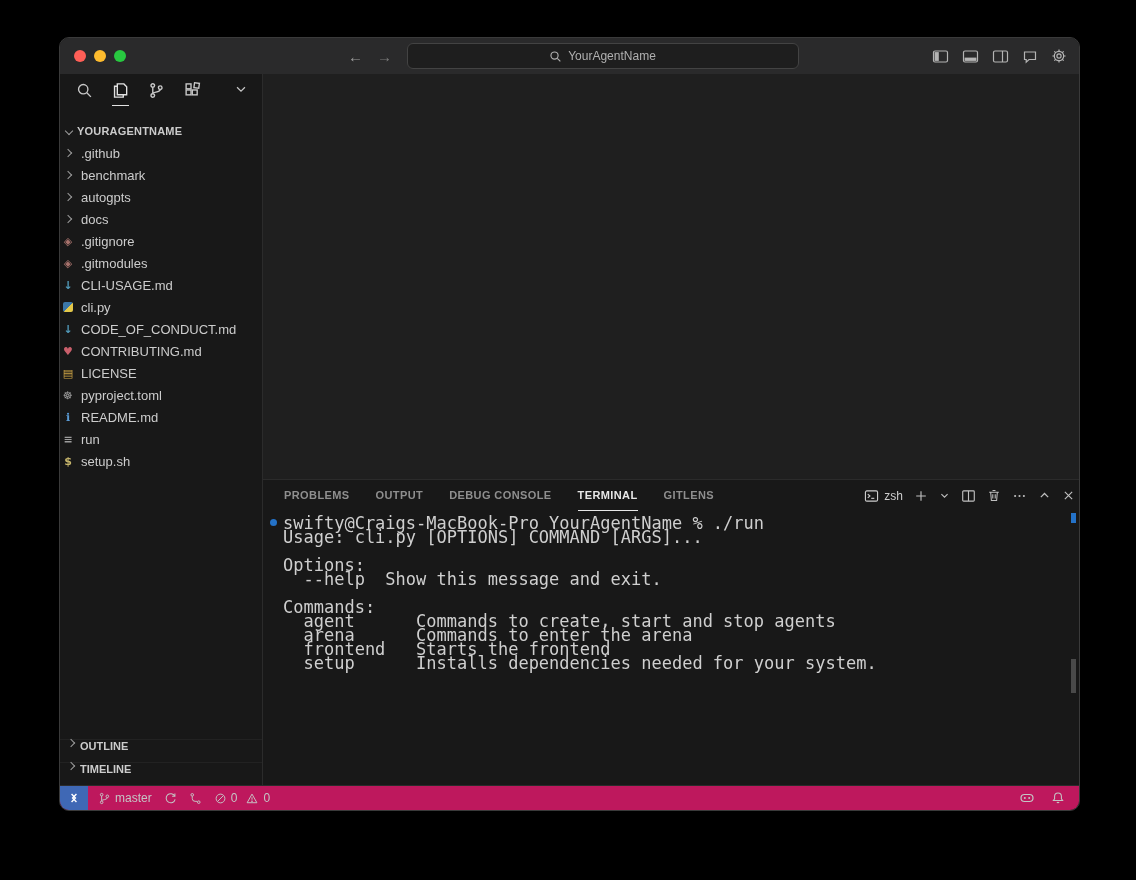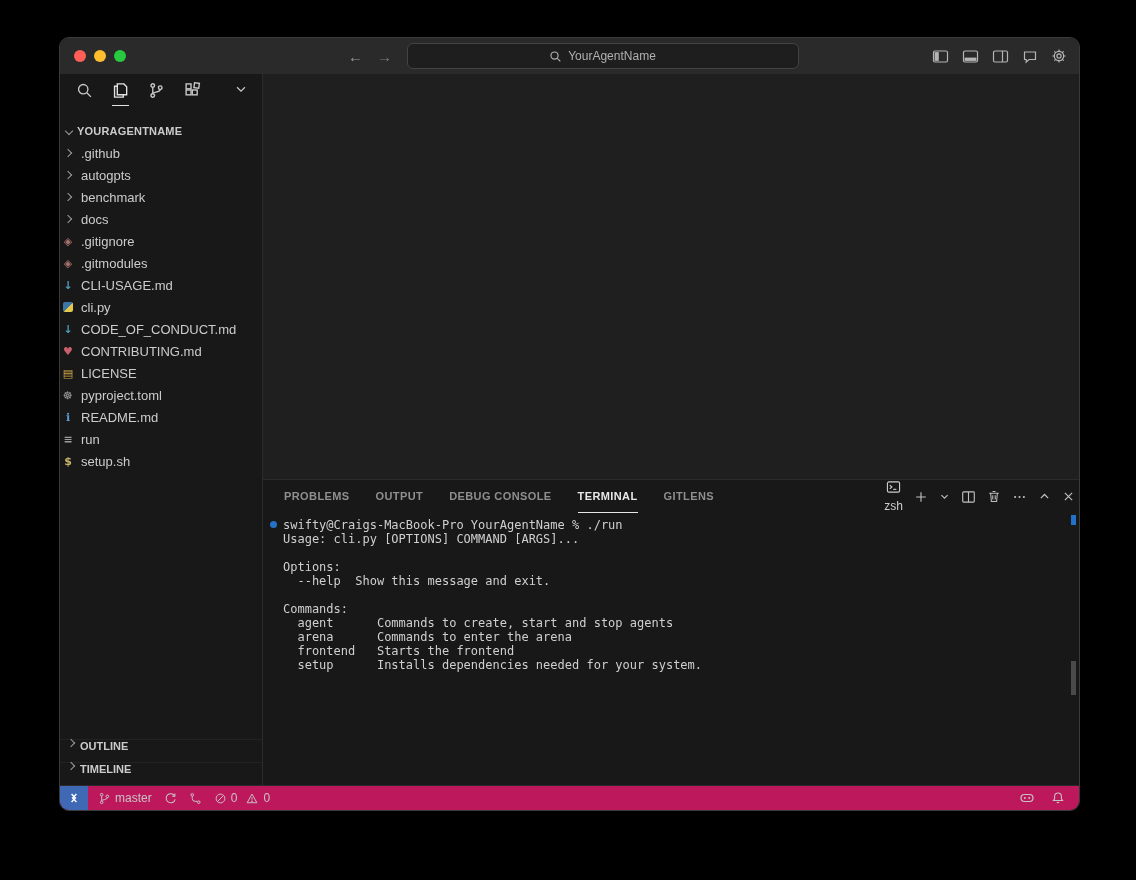--- a/index.html
+++ b/index.html
@@ -43,24 +43,24 @@
   
   .editcol{flex:1;display:flex;flex-direction:column;min-width:0;background:#1f1f1f;}
   .editor{flex:1;background:#1f1f1f;}
   .panel{flex:0 0 305px;background:#181818;border-top:1px solid #2b2b2b;display:flex;flex-direction:column;min-height:0;}
   .panel-header{flex:0 0 31px;display:flex;align-items:stretch;justify-content:space-between;padding:0 4px 0 21px;}
   .panel-tabs{display:flex;gap:26px;}
   .panel-tab{display:flex;align-items:center;font-size:11px;font-weight:600;letter-spacing:.4px;color:#8f8f8f;
     border-bottom:1px solid transparent;cursor:default;}
   .panel-tab.active{color:#e7e7e7;border-bottom-color:#e7e7e7;}
   .panel-actions{display:flex;align-items:center;gap:11px;color:#c0c0c0;}
-  .zsh-chip{display:flex;align-items:center;gap:5px;font-size:12px;color:#cccccc;flex-direction:column;}
+  .zsh-chip{display:flex;align-items:center;gap:5px;font-size:12px;color:#cccccc;}
   
   .terminal{flex:1;position:relative;padding-top:5px;font-family:"DejaVu Sans Mono","Liberation Mono",monospace;
-    font-size:12px;color:#cfcfcf;cursor:text;overflow:hidden;}
+    font-size:17px;color:#cfcfcf;cursor:text;overflow:hidden;}
   .term-line{height:14px;line-height:14px;white-space:pre;padding-left:20px;position:relative;}
   .deco{position:absolute;left:7px;top:3px;width:7px;height:7px;border-radius:50%;}
   .deco.command{background:#2472c8;}
   .deco.prompt{border:1px solid #8a8a8a;width:6px;height:6px;}
   .cursor{display:inline-block;width:7px;height:12px;background:#c9c9c9;vertical-align:-2px;}
   .term-scroll-accent{position:absolute;right:3px;top:2px;width:5px;height:10px;background:#2472c8;}
   .term-scroll-thumb{position:absolute;right:3px;top:148px;width:5px;height:34px;background:#4a4a4a;}
   
   .statusbar{flex:0 0 24px;background:#be185d;border-top:1px solid #2b2b2b;display:flex;align-items:center;
     font-size:12px;color:#c5c5c5;}
@@ -174,27 +174,27 @@
             <div class="file-row">
               <span class="file-icon">
                 <span class="chev chev-right"></span>
               </span>
               <span class="file-label">.github</span>
             </div>
             <div class="file-row">
               <span class="file-icon">
                 <span class="chev chev-right"></span>
               </span>
-              <span class="file-label">autogpts</span>
+              <span class="file-label">benchmark</span>
             </div>
             <div class="file-row">
               <span class="file-icon">
                 <span class="chev chev-right"></span>
               </span>
-              <span class="file-label">benchmark</span>
+              <span class="file-label">autogpts</span>
             </div>
             <div class="file-row">
               <span class="file-icon">
                 <span class="chev chev-right"></span>
               </span>
               <span class="file-label">docs</span>
             </div>
             <div class="file-row">
               <span class="file-icon" style="color: rgb(168, 114, 108);">◈</span>
               <span class="file-label">.gitignore</span>

